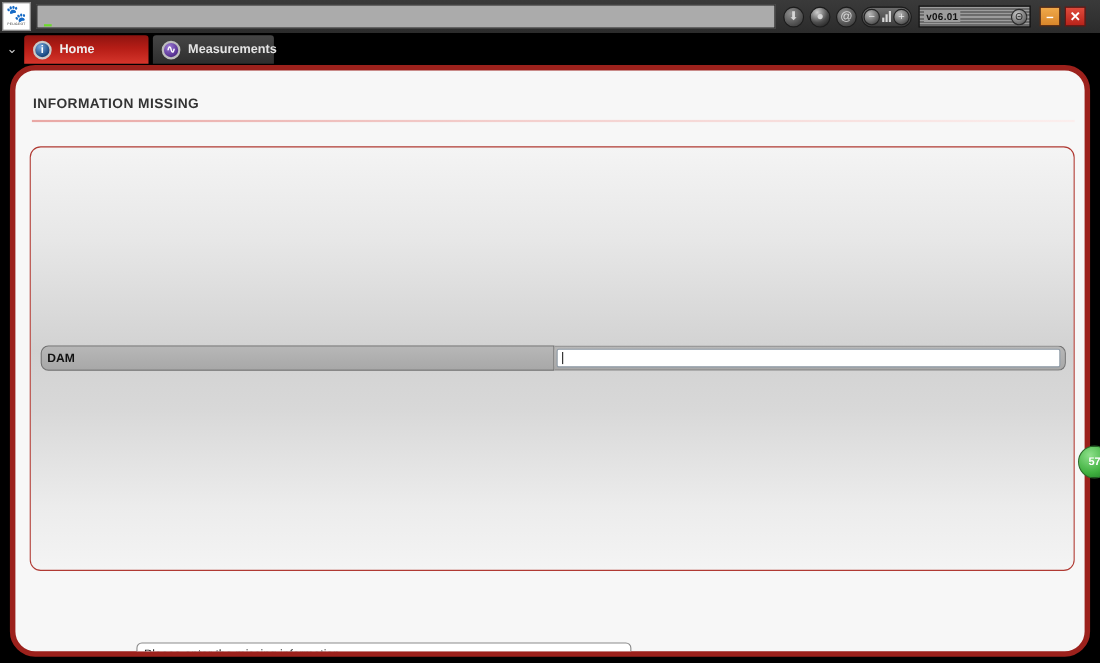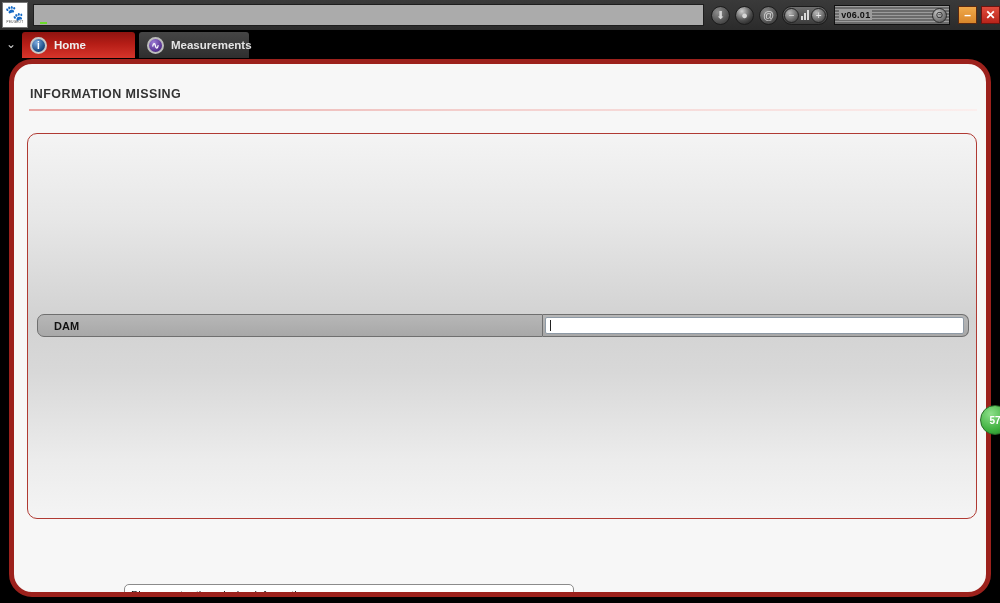--- a/index.html
+++ b/index.html
@@ -57,21 +57,21 @@
     width: 15px; height: 15px; border-radius: 50%;
     background: radial-gradient(circle at 35% 30%, #b9b9b9, #5a5a5a 70%, #3b3b3b);
     color: #e8e8e8; font-size: 10px; line-height: 14px; text-align: center;
     border: 1px solid #222;
   }
   .vol .bars { display: flex; align-items: flex-end; gap: 1px; height: 10px; }
   .vol .bars i { display: block; width: 2px; background: #d8d8d8; }
   .vol .bars i:nth-child(1){height:4px;} .vol .bars i:nth-child(2){height:7px;} .vol .bars i:nth-child(3){height:10px;}
 
   .version {
-    margin-left: 6px; height: 20px; width: 116px;
+    margin-left: 6px; height: 20px; width: 102px;
     border: 1px solid #111;
     background: repeating-linear-gradient(to bottom, #9c9c9c 0px, #9c9c9c 1px, #6b6b6b 1px, #6b6b6b 3px);
     display: flex; align-items: center; justify-content: space-between;
     padding: 0 2px 0 4px;
   }
   .version .vtxt {
     font-size: 9px; font-weight: bold; color: #111;
     background: #9c9c9c; padding: 0 2px; letter-spacing: .3px;
   }
   .version .vknob {
@@ -144,23 +144,23 @@
     border: 1px solid #b03a33; border-radius: 10px;
     background: linear-gradient(to bottom,
       #f4f4f4 0%, #e7e7e7 22%, #d2d2d2 48%, #d8d8d8 62%, #ececec 85%, #f4f4f4 100%);
     overflow: hidden;
   }
   .field-row {
     position: absolute; left: 9px; top: 180px; width: 932px; height: 23px;
     display: flex; align-items: stretch;
   }
   .field-label {
-    width: 506px; background: linear-gradient(to bottom, #b7b7b7, #a8a8a8);
+    width: 467px; background: linear-gradient(to bottom, #b7b7b7, #a8a8a8);
     border: 1px solid #6f6f6f; border-radius: 7px 0 0 7px;
-    display: flex; align-items: center; padding-left: 16px;
+    display: flex; align-items: center; padding-left: 5px;
     font-size: 11px; font-weight: bold; color: #111;
   }
   .field-valwrap {
     flex: 1; background: linear-gradient(to bottom, #b7b7b7, #a8a8a8);
     border: 1px solid #6f6f6f; border-left: none; border-radius: 0 7px 7px 0;
     display: flex; align-items: center; padding: 2px 4px 2px 2px;
   }
   .field-input {
     flex: 1; height: 17px; background: #fff;
     border: 1px solid #8e9aa6; border-radius: 2px;

